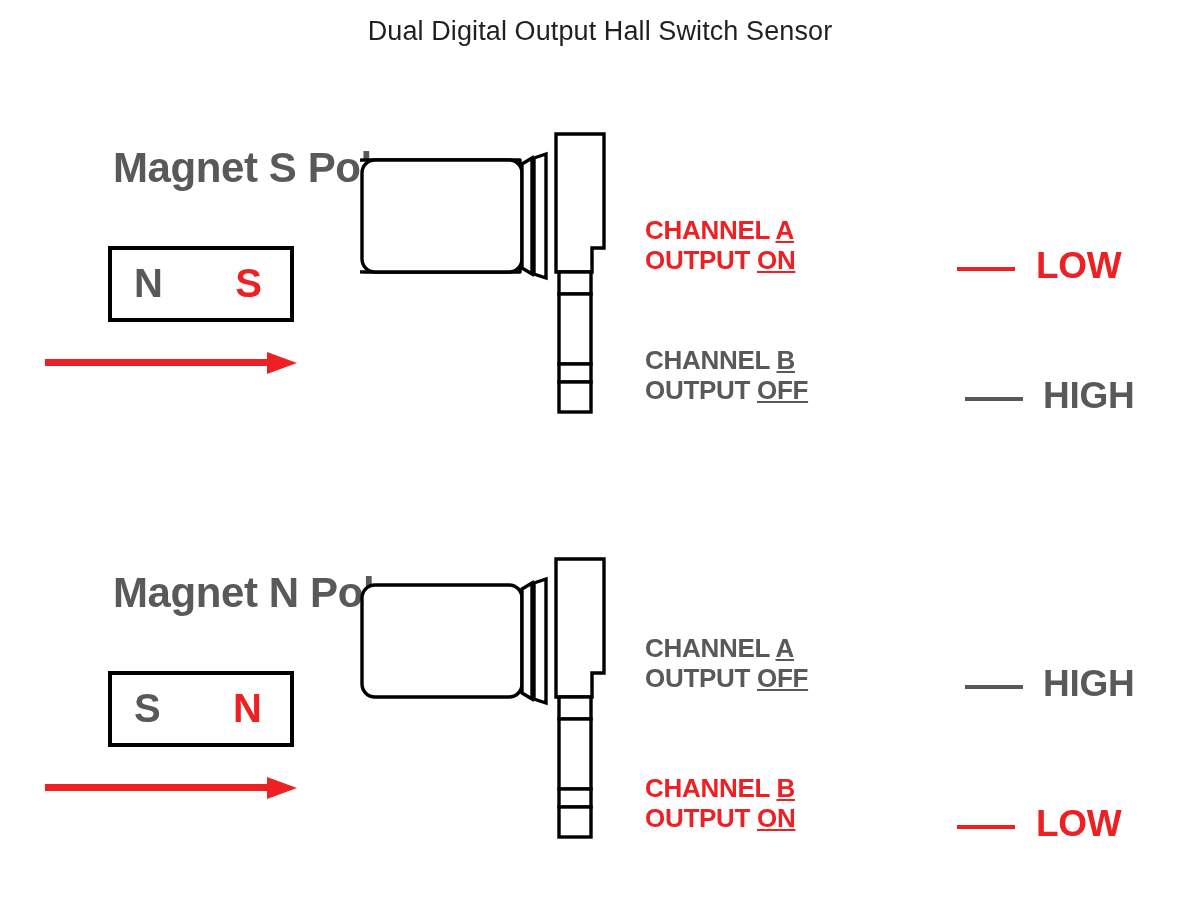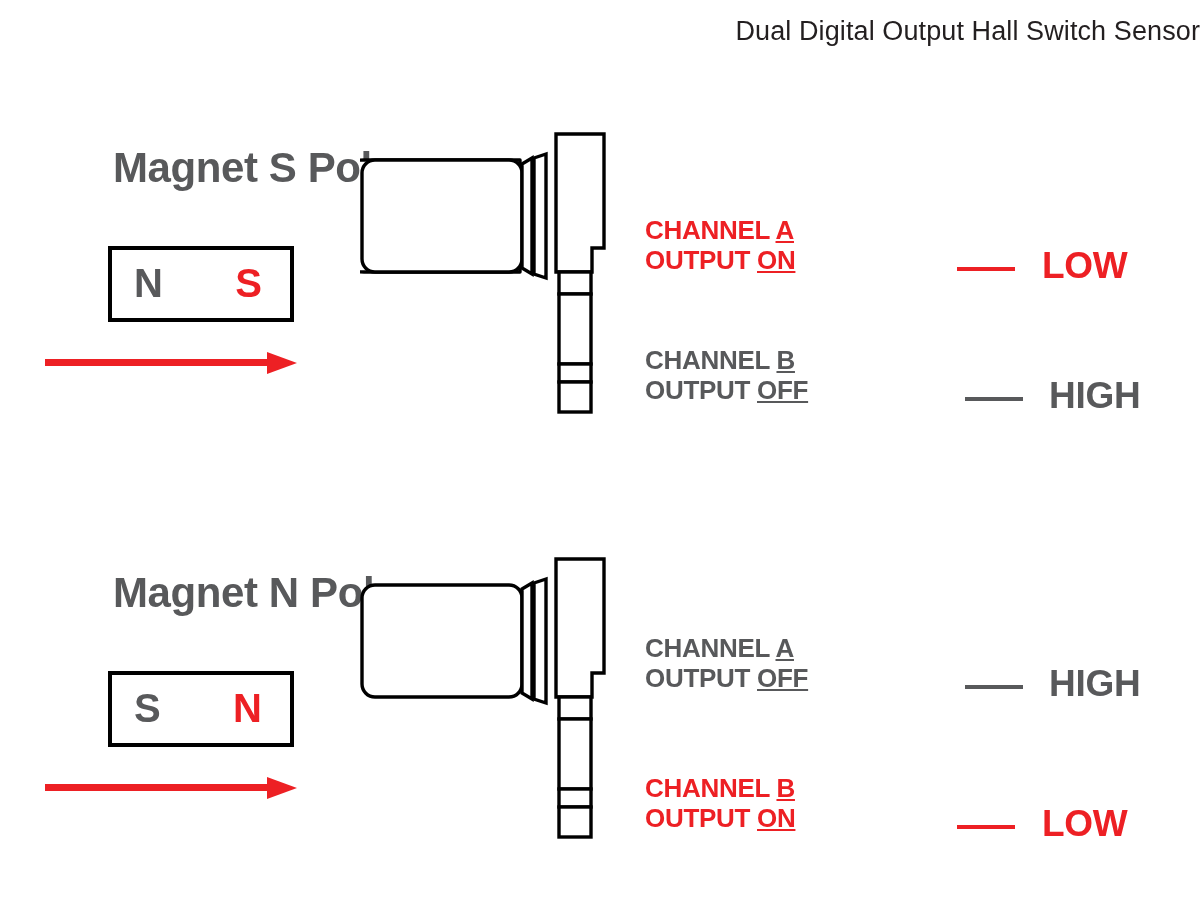--- a/index.html
+++ b/index.html
@@ -14,21 +14,21 @@
     font-family: "Liberation Sans", sans-serif;
     overflow: hidden;
   }
 
   
   #diagram-title {
     position: absolute;
     top: 16px;
     left: 0;
     width: 1200px;
-    text-align: right;
+    text-align: center;
     font-size: 27px;
     font-weight: 400;
     color: #231f20;
     letter-spacing: 0.1px;
   }
 
   
   .diagram-row {
     position: absolute;
     left: 0;
@@ -125,21 +125,20 @@
     position: absolute;
     height: 4px;
     width: 58px;
   }
   .level-text {
     position: absolute;
     font-size: 37px;
     font-weight: 700;
     white-space: nowrap;
     letter-spacing: -0.3px;
-    margin-left: 6px;
   }
 
   .state-on  { color: #ed2024; }
   .state-off { color: #58595b; }
   .dash-on   { background: #ed2024; }
   .dash-off  { background: #58595b; }
 </style>
 </head>
 <body>
 

